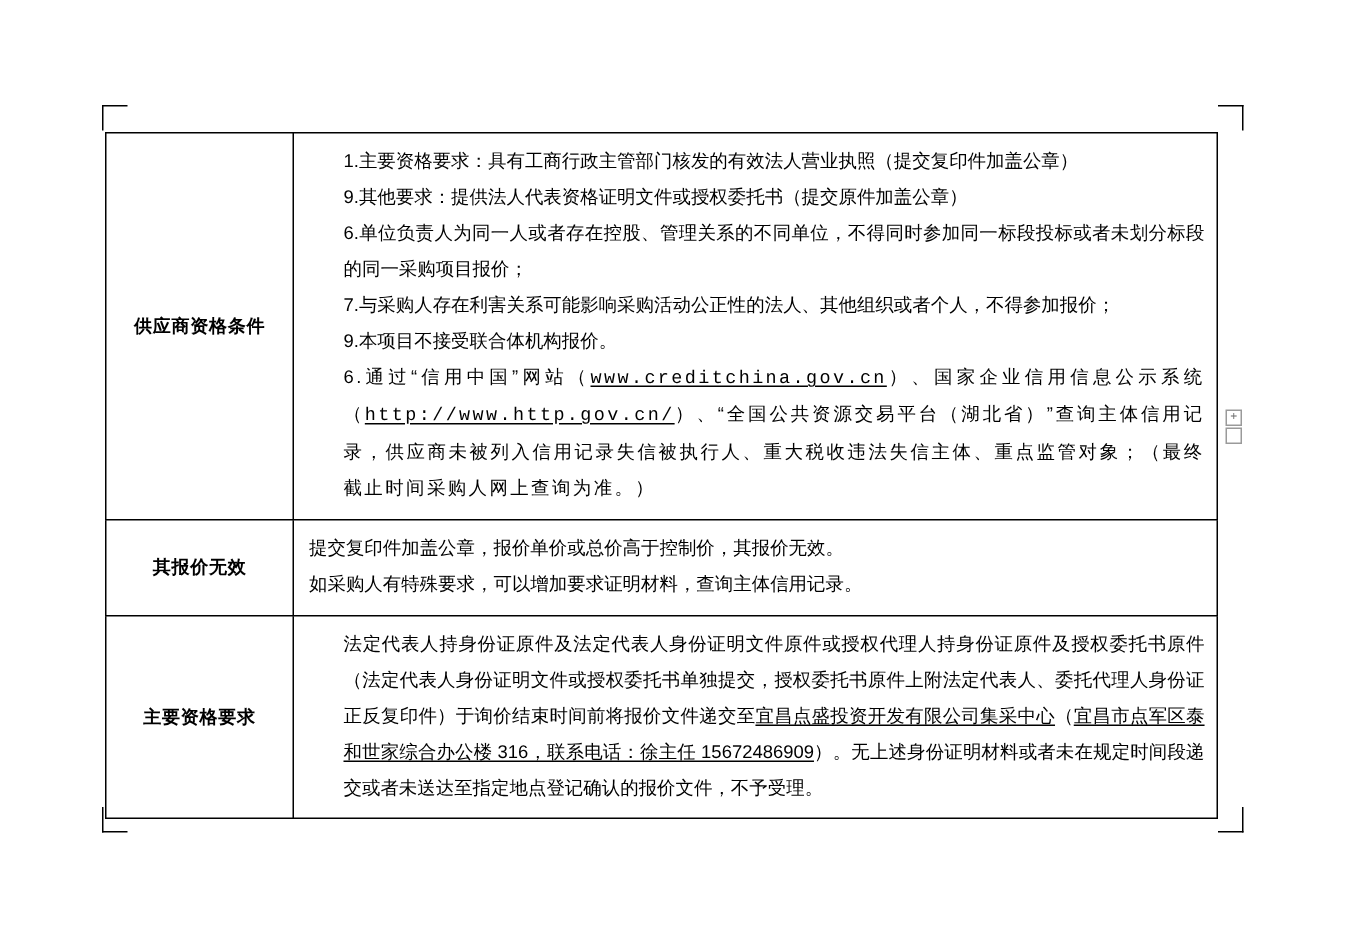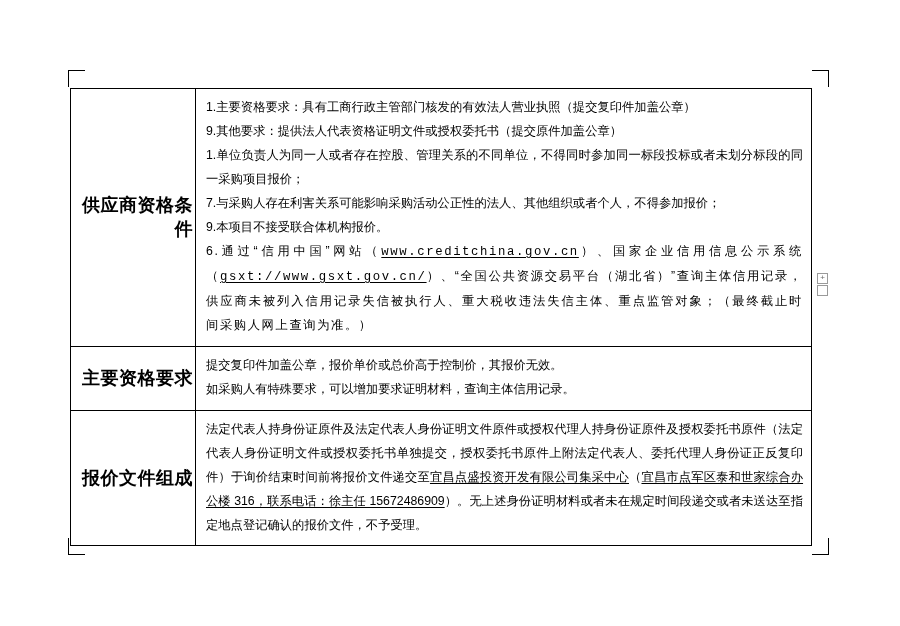--- a/index.html
+++ b/index.html
@@ -57,40 +57,41 @@
     table-layout: fixed;
     background: #fff;
   }
   .doc-table td {
     border: 1px solid #000000;
     vertical-align: middle;
     padding: 0;
   }
   td.label-cell {
     width: 120px;
-    text-align: right;
+    text-align: center;
     font-weight: bold;
-    font-size: 18px;
+    font-size: 12px;
     color: #000;
     letter-spacing: 0.5px;
     padding: 4px 2px;
   }
   td.body-cell {
     padding: 7px 8px 8px 10px;
     font-size: 12.3px;
     line-height: 1.95;
     color: #000;
     text-align: justify;
   }
   .body-cell p {
     margin: 0;
   }
   .body-cell p.just-both {
     text-align: justify;
     text-justify: inter-ideograph;
+    margin-left: 23px;
   }
   .spread {
     letter-spacing: 1.6px;
   }
   .u {
     text-decoration: underline;
     text-underline-offset: 2px;
   }
   .mono-ul {
     font-family: Liberation Mono, monospace;
@@ -111,35 +112,35 @@
   <div class="handle right-top">+</div>
   <div class="handle right-bot"></div>
 
   <table class="doc-table">
     <tbody>
       <tr>
         <td class="label-cell">供应商资格条件</td>
         <td class="body-cell">
           <p class="just-both">1.主要资格要求：具有工商行政主管部门核发的有效法人营业执照（提交复印件加盖公章）</p>
           <p class="just-both">9.其他要求：提供法人代表资格证明文件或授权委托书（提交原件加盖公章）</p>
-          <p class="just-both">1.单位负责人为同一人或者存在控股、管理关系的不同单位，不得同时参加同一标段投标或者未划分标段的同一采购项目报价；</p>
+          <p class="just-both">6.单位负责人为同一人或者存在控股、管理关系的不同单位，不得同时参加同一标段投标或者未划分标段的同一采购项目报价；</p>
           <p class="just-both">7.与采购人存在利害关系可能影响采购活动公正性的法人、其他组织或者个人，不得参加报价；</p>
           <p class="just-both">9.本项目不接受联合体机构报价。</p>
-          <p class="just-both spread">6.通过“信用中国”网站（<span class="mono-ul">www.creditchina.gov.cn</span>）、国家企业信用信息公示系统（<span class="mono-ul">gsxt://www.gsxt.gov.cn/</span>）、“全国公共资源交易平台（湖北省）”查询主体信用记录，供应商未被列入信用记录失信被执行人、重大税收违法失信主体、重点监管对象；（最终截止时间采购人网上查询为准。）</p>
+          <p class="just-both spread">6.通过“信用中国”网站（<span class="mono-ul">www.creditchina.gov.cn</span>）、国家企业信用信息公示系统（<span class="mono-ul">http://www.http.gov.cn/</span>）、“全国公共资源交易平台（湖北省）”查询主体信用记录，供应商未被列入信用记录失信被执行人、重大税收违法失信主体、重点监管对象；（最终截止时间采购人网上查询为准。）</p>
         </td>
       </tr>
       <tr>
-        <td class="label-cell">主要资格要求</td>
+        <td class="label-cell">其报价无效</td>
         <td class="body-cell">
           <p>提交复印件加盖公章，报价单价或总价高于控制价，其报价无效。</p>
           <p>如采购人有特殊要求，可以增加要求证明材料，查询主体信用记录。</p>
         </td>
       </tr>
       <tr>
-        <td class="label-cell">报价文件组成</td>
+        <td class="label-cell">主要资格要求</td>
         <td class="body-cell">
           <p class="just-both">法定代表人持身份证原件及法定代表人身份证明文件原件或授权代理人持身份证原件及授权委托书原件（法定代表人身份证明文件或授权委托书单独提交，授权委托书原件上附法定代表人、委托代理人身份证正反复印件）于询价结束时间前将报价文件递交至<span class="u">宜昌点盛投资开发有限公司集采中心</span>（<span class="u">宜昌市点军区泰和世家综合办公楼 316，联系电话：徐主任 15672486909</span>）。无上述身份证明材料或者未在规定时间段递交或者未送达至指定地点登记确认的报价文件，不予受理。</p>
         </td>
       </tr>
     </tbody>
   </table>
 
 </div>
 
 </body></html>

